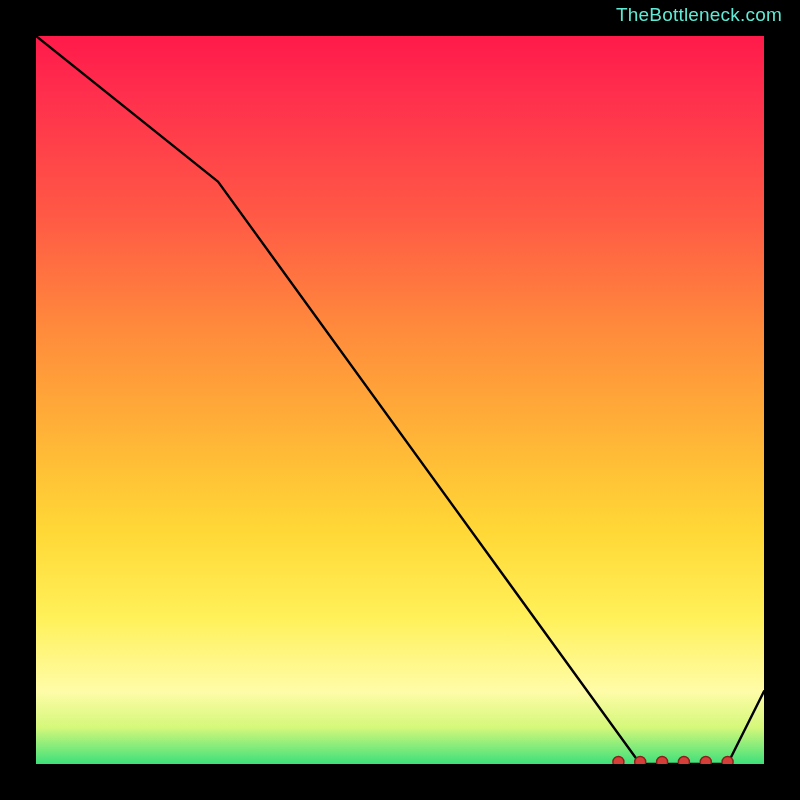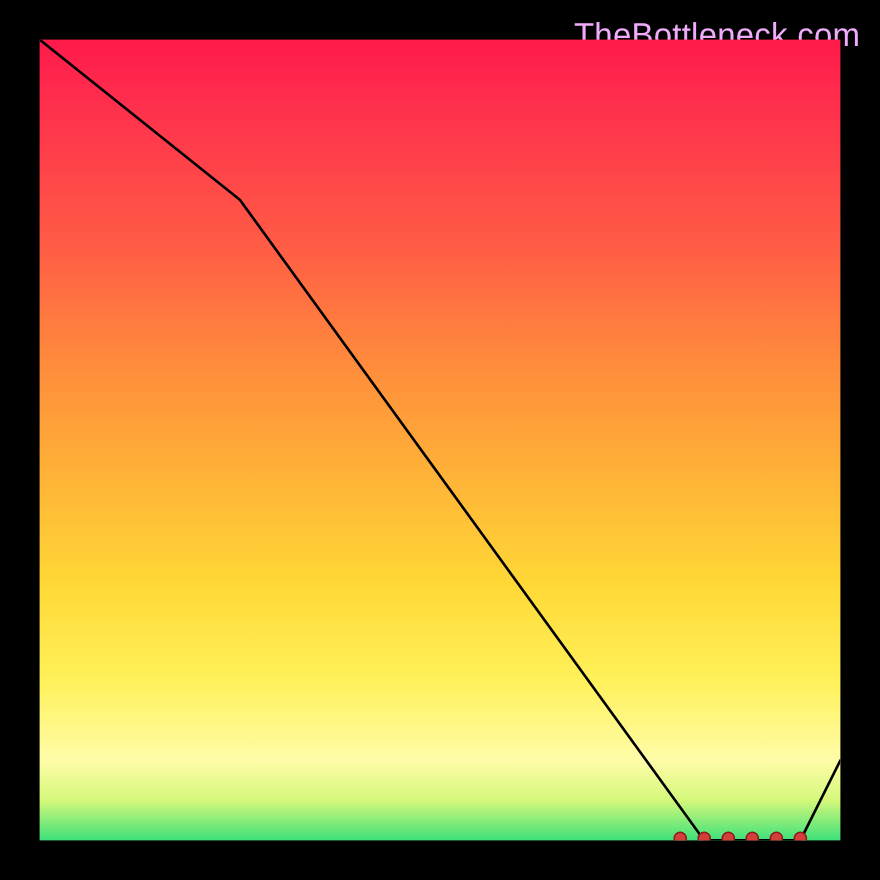--- a/index.html
+++ b/index.html
@@ -12,24 +12,24 @@
     overflow: hidden;
   }
   .frame {
     position: relative;
     width: 800px;
     height: 800px;
     background: #000;
   }
   .watermark {
     position: absolute;
-    top: 16px;
+    top: 4px;
     right: 18px;
-    color: #f0abfc;
-    font-size: 30px;
+    color: #5eead4;
+    font-size: 19px;
     font-weight: 400;
     letter-spacing: 0.2px;
     user-select: none;
   }
   .plot-area {
     position: absolute;
     left: 36px;
     top: 36px;
     width: 728px;
     height: 728px;

